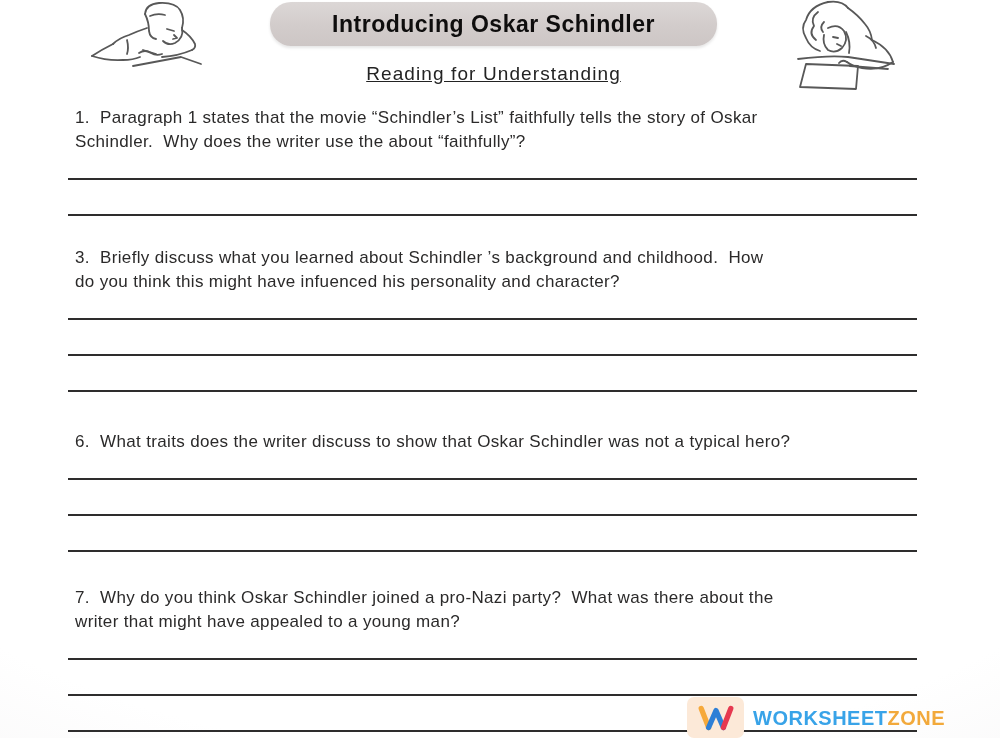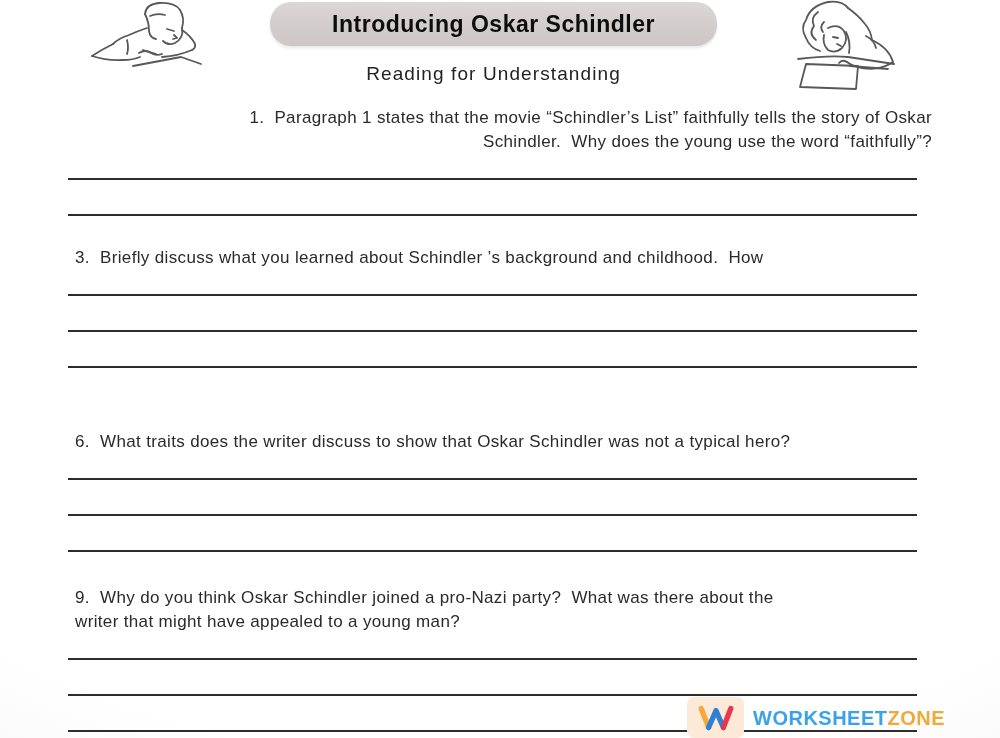--- a/index.html
+++ b/index.html
@@ -30,38 +30,39 @@
     letter-spacing: 0.5px;
     color: #0e0d0d;
   }
   .subtitle {
     position: absolute;
     left: 270px; top: 63px; width: 447px;
     text-align: center;
     font-size: 19px;
     letter-spacing: 1.1px;
     color: #232323;
+    text-decoration: underline;
   }
 
   
   .illu { position: absolute; }
   .illu-left  { left: 83px;  top: 0;  width: 120px; height: 68px; }
   .illu-right { left: 790px; top: 0;  width: 115px; height: 95px; }
   .illu svg path, .illu svg line {
     fill: none;
     stroke: #585858;
     stroke-width: 1.8;
     stroke-linecap: round;
     stroke-linejoin: round;
   }
 
   
   .questions { position: absolute; inset: 0; }
   .question { position: absolute; left: 68px; width: 864px; }
-  .question:nth-child(1) { top: 106px; text-align: right; }
+  .question:nth-child(1) { top: 106px; }
   .question:nth-child(2) { top: 246px; }
   .question:nth-child(3) { top: 430px; }
   .question:nth-child(4) { top: 586px; }
 
   .q-text { padding-left: 7px; }
   .q-line {
     font-size: 17px;
     line-height: 24px;
     letter-spacing: 0.35px;
     color: #2b2a2a;
@@ -143,31 +144,32 @@
       <path d="M16 64 L68 66 L66 89 L10 87 Z"></path>
       <path d="M60 66 L98 69"></path>
       <path d="M57 62 q-5 -3 -8 1"></path>
     </svg>
   </div>
 
   <div class="questions">
   <div class="question">
     <div class="q-text">
           <div class="q-line">1.  Paragraph 1 states that the movie “Schindler’s List” faithfully tells the story of Oskar</div>
-          <div class="q-line">Schindler.  Why does the young use the word “faithfully”?</div>
+          <div class="q-line">Schindler.  Why does the writer use the about “faithfully”?</div>
         </div>
     <div class="q-answers">
           <div class="answer-line"></div>
           <div class="answer-line"></div>
         </div>
   </div>
 
   <div class="question">
     <div class="q-text">
           <div class="q-line">3.  Briefly discuss what you learned about Schindler ’s background and childhood.  How</div>
+          <div class="q-line">do you think this might have infuenced his personality and character?</div>
         </div>
     <div class="q-answers">
           <div class="answer-line"></div>
           <div class="answer-line"></div>
           <div class="answer-line"></div>
         </div>
   </div>
 
   <div class="question">
     <div class="q-text">
@@ -175,21 +177,21 @@
         </div>
     <div class="q-answers">
           <div class="answer-line"></div>
           <div class="answer-line"></div>
           <div class="answer-line"></div>
         </div>
   </div>
 
   <div class="question">
     <div class="q-text">
-          <div class="q-line">9.  Why do you think Oskar Schindler joined a pro-Nazi party?  What was there about the</div>
+          <div class="q-line">7.  Why do you think Oskar Schindler joined a pro-Nazi party?  What was there about the</div>
           <div class="q-line">writer that might have appealed to a young man?</div>
         </div>
     <div class="q-answers">
           <div class="answer-line"></div>
           <div class="answer-line"></div>
           <div class="answer-line"></div>
         </div>
   </div>
 </div>
 

